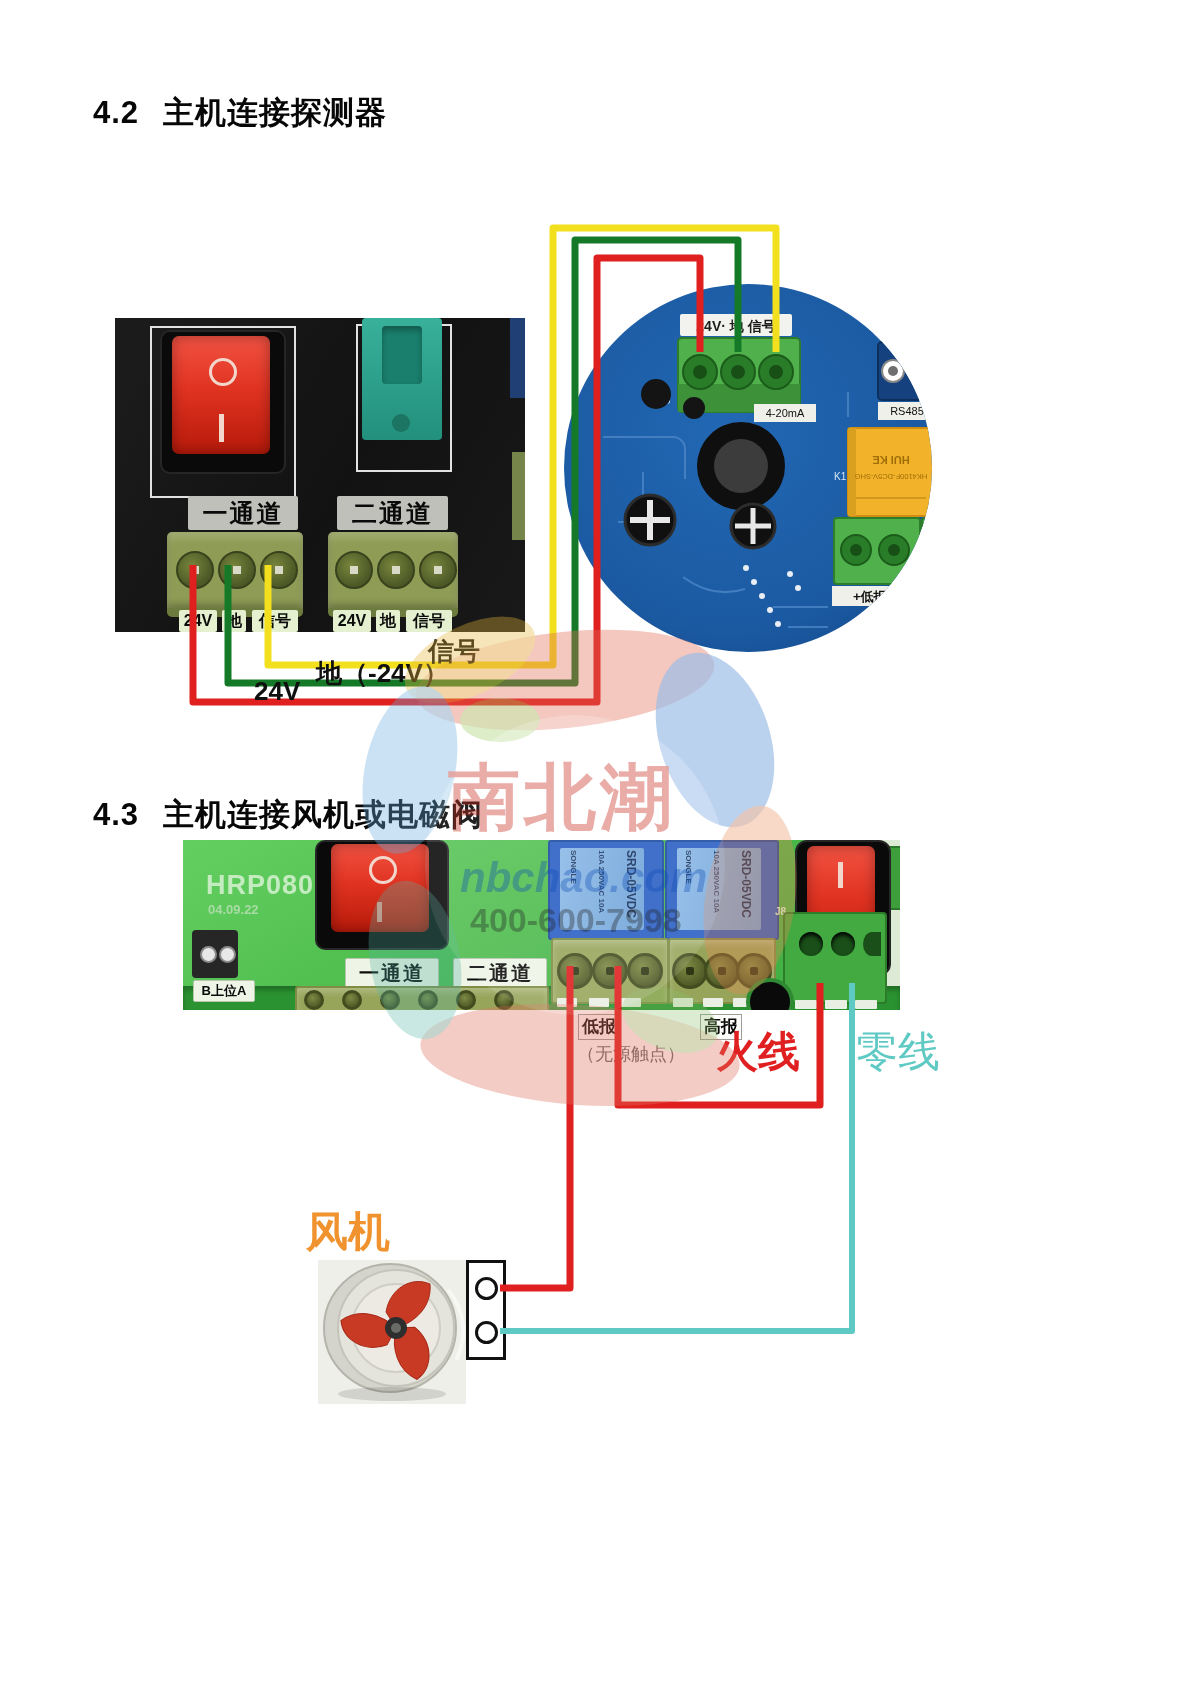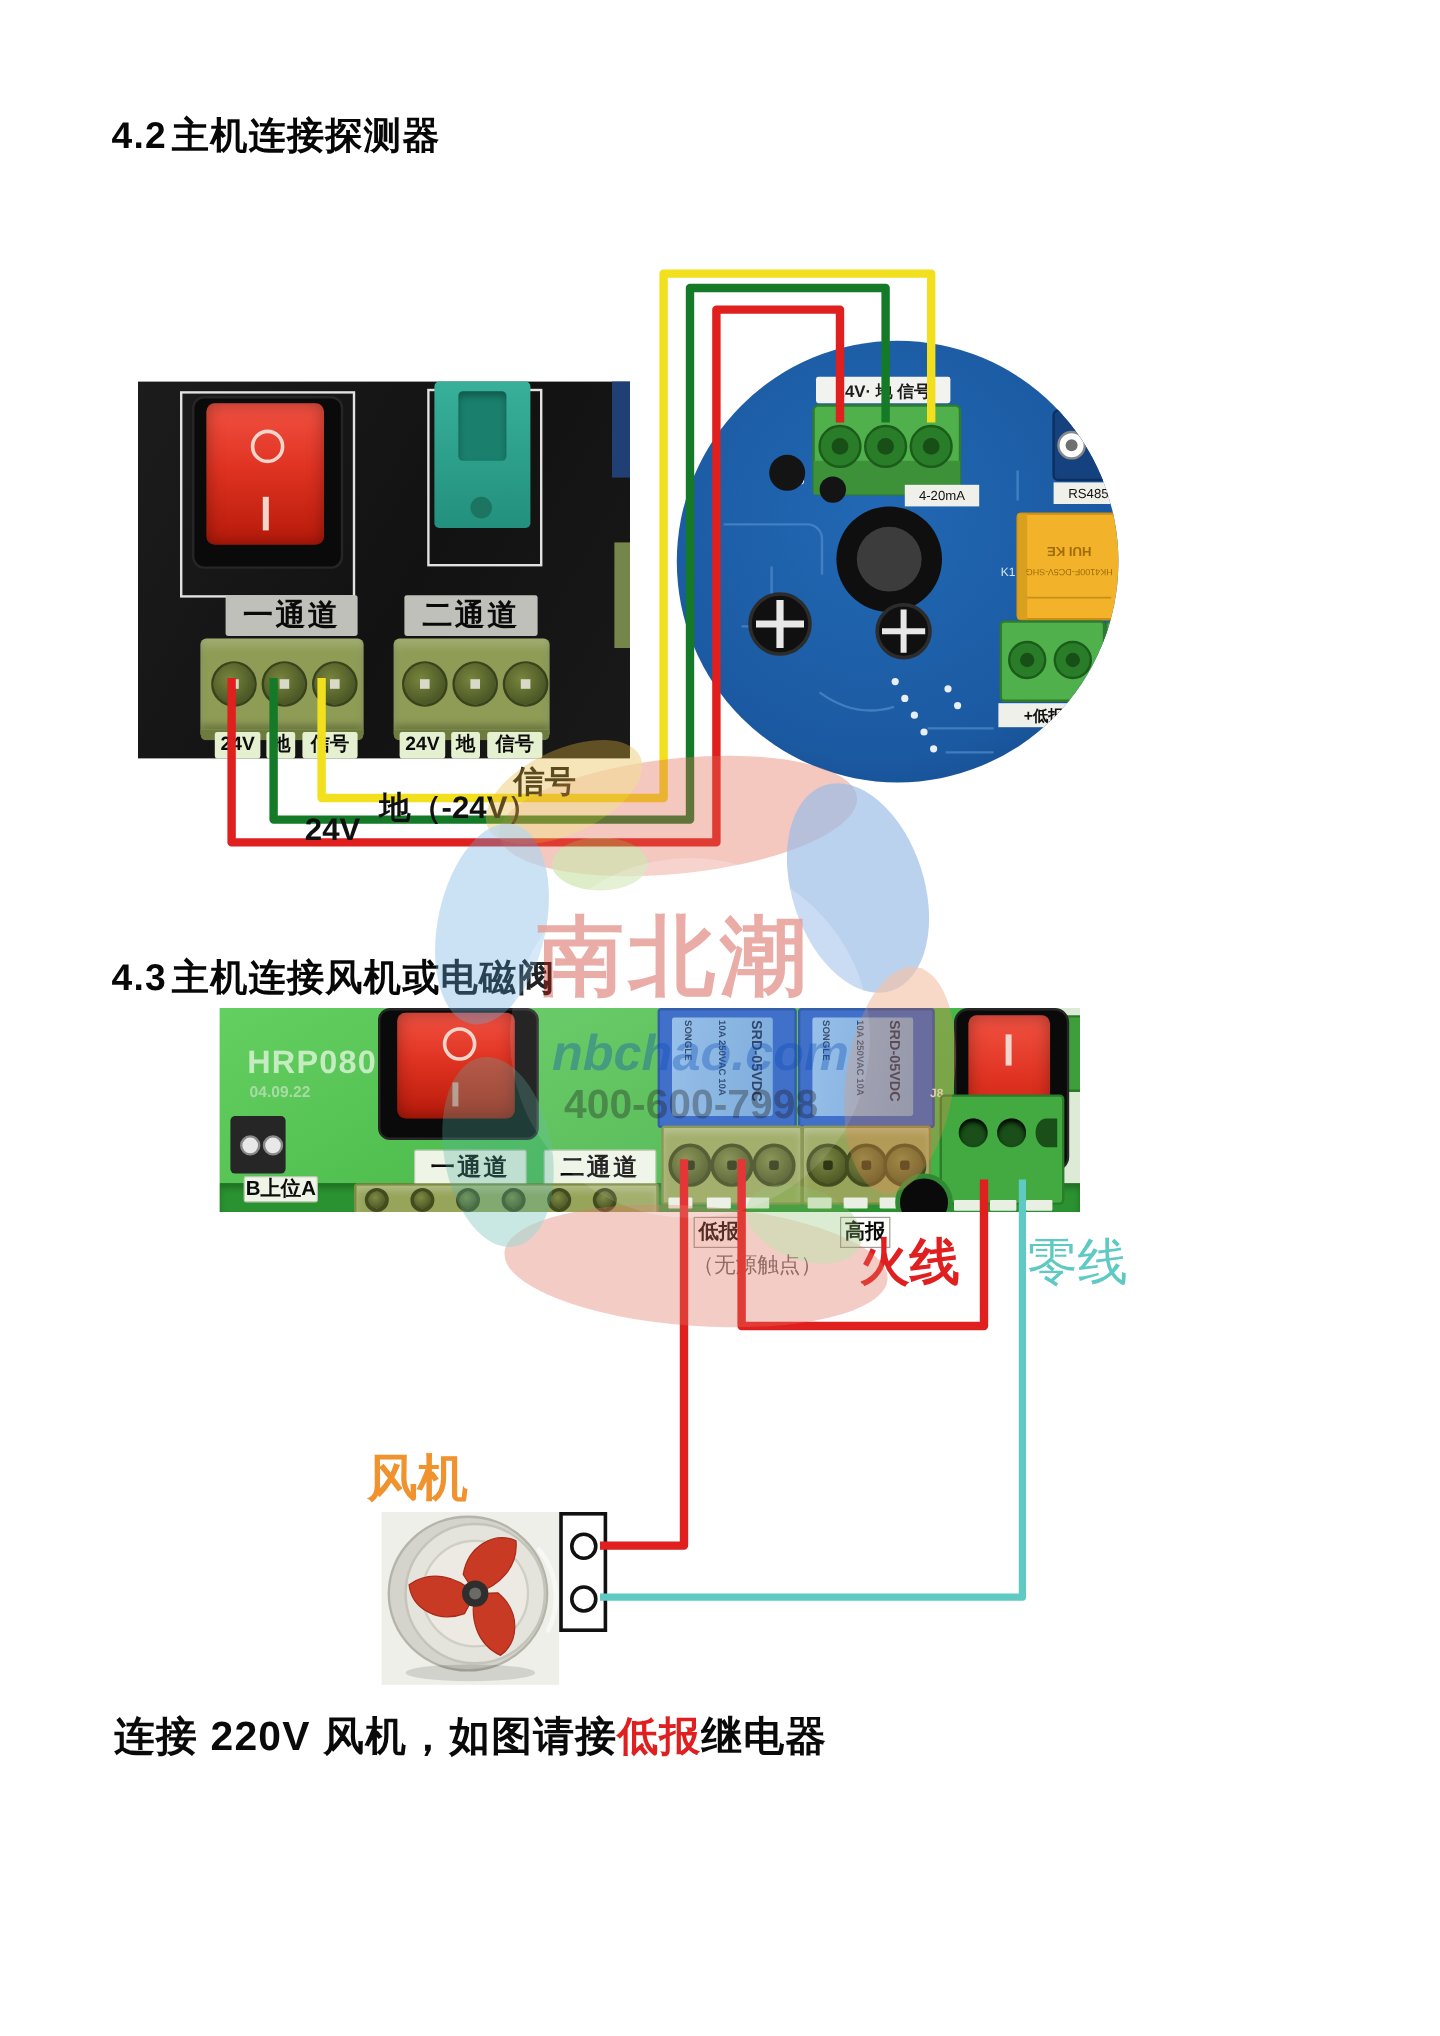--- a/index.html
+++ b/index.html
@@ -1,20 +1,20 @@
 <!DOCTYPE html>
 <html><head>
 <meta charset="utf-8">
 <style>
   html,body{margin:0;padding:0;background:#ffffff;}
   #page{position:relative;width:1200px;height:1697px;background:#ffffff;overflow:hidden;
         font-family:"Liberation Sans","DejaVu Sans",sans-serif;}
   .abs{position:absolute;}
   .heading{font-size:31px;font-weight:700;color:#070707;letter-spacing:1px;white-space:nowrap;z-index:10;}
-  .heading .num{margin-right:4px;text-align:right;}
+  .heading .num{margin-right:24px;text-align:right;}
   
   #black-board{left:115px;top:318px;width:410px;height:314px;background:linear-gradient(120deg,#1c1c1c,#121212 55%,#191919);z-index:5;}
   .wframe{border:2px solid #e2e2e0;background:transparent;}
   .bezel{background:#0a0a0a;border:2px solid #262626;border-radius:10px;}
   .redswitch{background:linear-gradient(180deg,#f25242 0%,#e03322 45%,#b71a0a 100%);border-radius:7px;box-shadow:inset 0 0 14px rgba(0,0,0,.35);}
   .sym-ring{border:3px solid #f2d6cc;border-radius:50%;}
   .sym-bar{background:#f2d6cc;}
   .silverlabel{background:#c0c0bb;color:#0a0a0a;font-weight:700;font-size:25px;text-align:center;line-height:34px;border-radius:2px;letter-spacing:2px;}
   .tblock{background:#8e9c55;border-radius:5px;border-bottom:9px solid #6d7b3e;box-shadow:inset 0 6px 8px rgba(255,255,255,.18), inset 0 -4px 6px rgba(0,0,0,.25);}
   .screw{width:34px;height:34px;border-radius:50%;background:radial-gradient(circle at 40% 38%,#77853c,#4c5826 70%);border:2px solid #39421c;}
@@ -276,21 +276,21 @@
         <i></i>
       </div>
     <div class="tinychip" style="left:490px;top:158px;width:20px;height:9px;"></div>
     <div class="tinychip" style="left:520px;top:158px;width:20px;height:9px;"></div>
     <div class="tinychip" style="left:550px;top:158px;width:20px;height:9px;"></div>
 
     <div class="abs" style="left:9px;top:90px;width:46px;height:48px;background:#262626;border-radius:4px;">
       <div class="abs" style="left:8px;top:16px;width:13px;height:13px;border-radius:50%;background:#e8e8e8;border:2px solid #8a8a8a;"></div>
       <div class="abs" style="left:27px;top:16px;width:13px;height:13px;border-radius:50%;background:#e8e8e8;border:2px solid #8a8a8a;"></div>
     </div>
-    <div class="abs gchip" style="left:20px;top:140px;width:60px;height:20px;font-size:17px;line-height:20px;">B上位A</div>
+    <div class="abs gchip" style="left:10px;top:140px;width:60px;height:20px;font-size:13px;line-height:20px;">B上位A</div>
 
     <div class="abs" style="left:592px;top:66px;font-size:10px;color:#d8f0d4;font-weight:700;">J8</div>
     <div class="abs" style="left:600px;top:72px;width:100px;height:88px;background:#42aa40;border:2px solid #2c7c2a;border-radius:4px;">
       <div class="abs" style="left:14px;top:18px;width:24px;height:24px;border-radius:50%;background:#1a4f19;box-shadow:inset 0 3px 4px #000;"></div>
       <div class="abs" style="left:46px;top:18px;width:24px;height:24px;border-radius:50%;background:#1a4f19;box-shadow:inset 0 3px 4px #000;"></div>
       <div class="abs" style="left:78px;top:18px;width:18px;height:24px;border-radius:50% 0 0 50%;background:#1a4f19;"></div>
     </div>
     <div class="tinychip" style="left:612px;top:160px;width:22px;height:9px;"></div>
     <div class="tinychip" style="left:642px;top:160px;width:22px;height:9px;"></div>
     <div class="tinychip" style="left:672px;top:160px;width:22px;height:9px;"></div>
@@ -351,18 +351,15 @@
       <ellipse cx="95" cy="360" rx="45" ry="80" fill="#52b2a2" opacity=".6" transform="rotate(-10 95 360)"></ellipse>
       <ellipse cx="180" cy="120" rx="40" ry="22" fill="#9ccc62" opacity=".7"></ellipse>
       <ellipse cx="350" cy="420" rx="50" ry="30" fill="#8cc06a" opacity=".6" transform="rotate(20 350 420)"></ellipse>
       <circle cx="255" cy="265" r="150" fill="#ffffff" opacity=".22"></circle>
     </g>
     <text x="128" y="222" font-size="72" font-weight="bold" fill="#cc3c30" opacity=".85" letter-spacing="4">南北潮</text>
     <text x="140" y="292" font-size="42" font-weight="bold" font-style="italic" fill="#2b62be" opacity=".8">nbchao.com</text>
     <text x="150" y="332" font-size="34" font-weight="bold" fill="#3a3a3a" opacity=".8">400-600-7998</text>
   </svg>
 
-  <div class="abs note" style="left:95px;top:1424px;">
-    <span>连接 220V 风机，如图请接</span><span class="em">低报</span><span>继电器</span>
-  </div>
 
 
 </div>
 
 </body></html>

